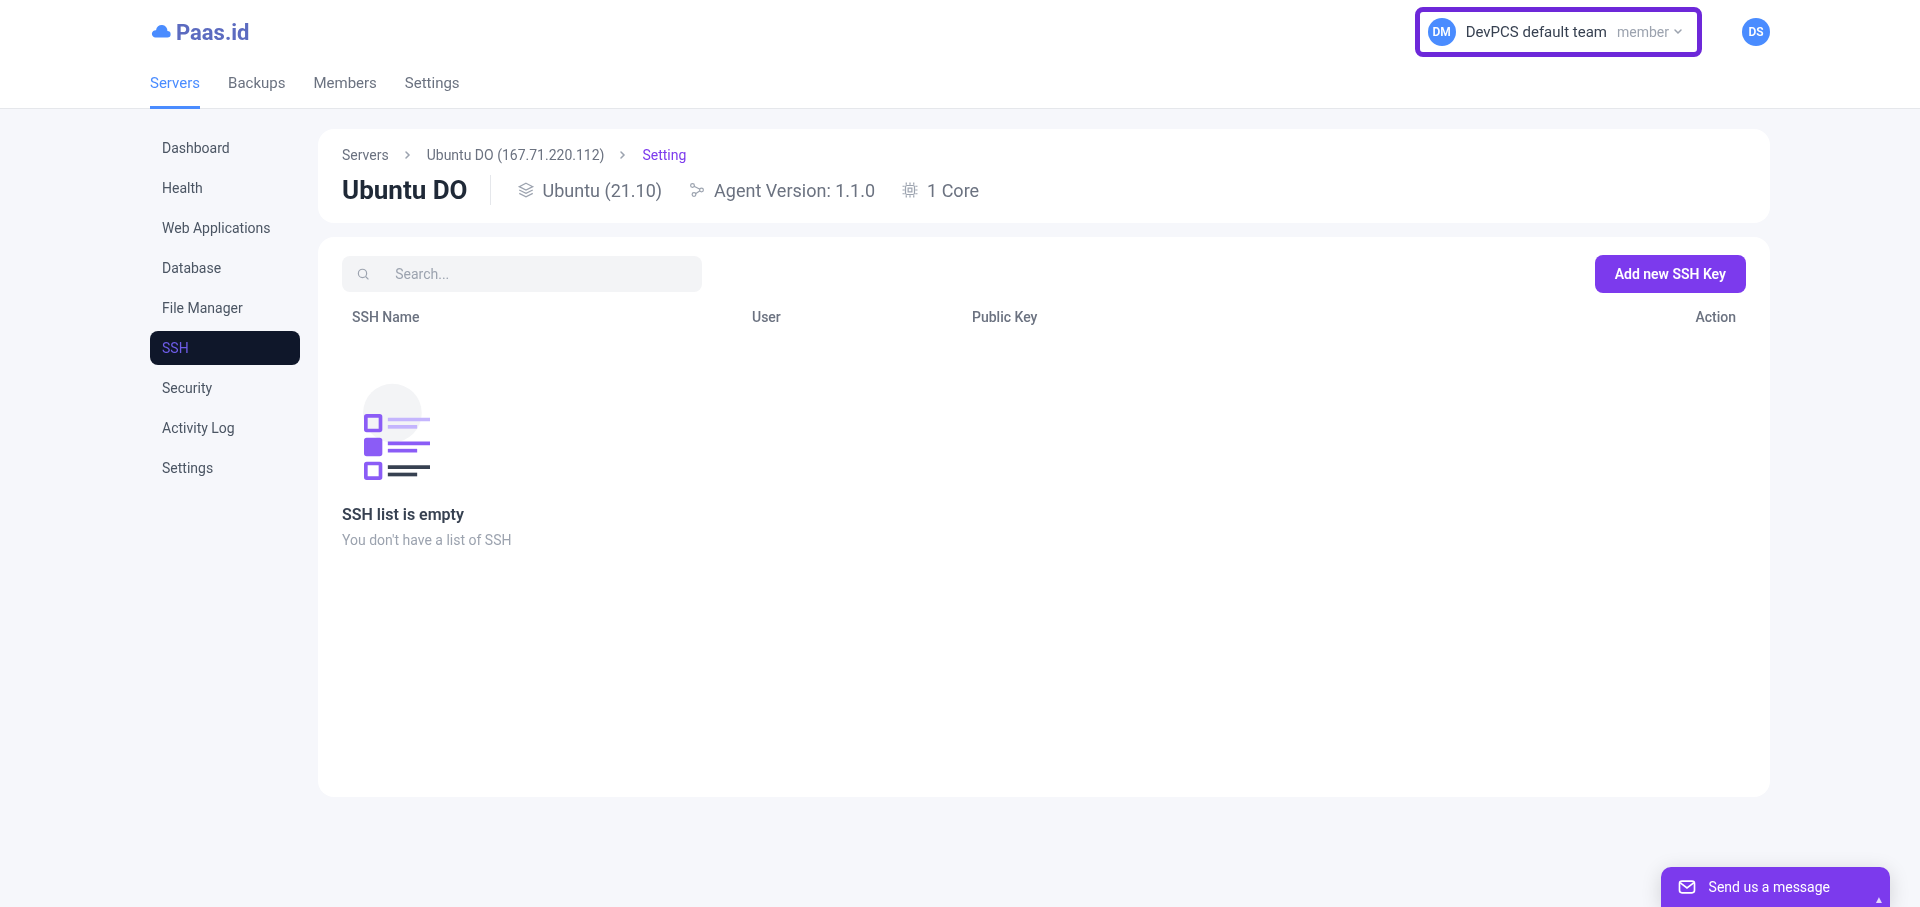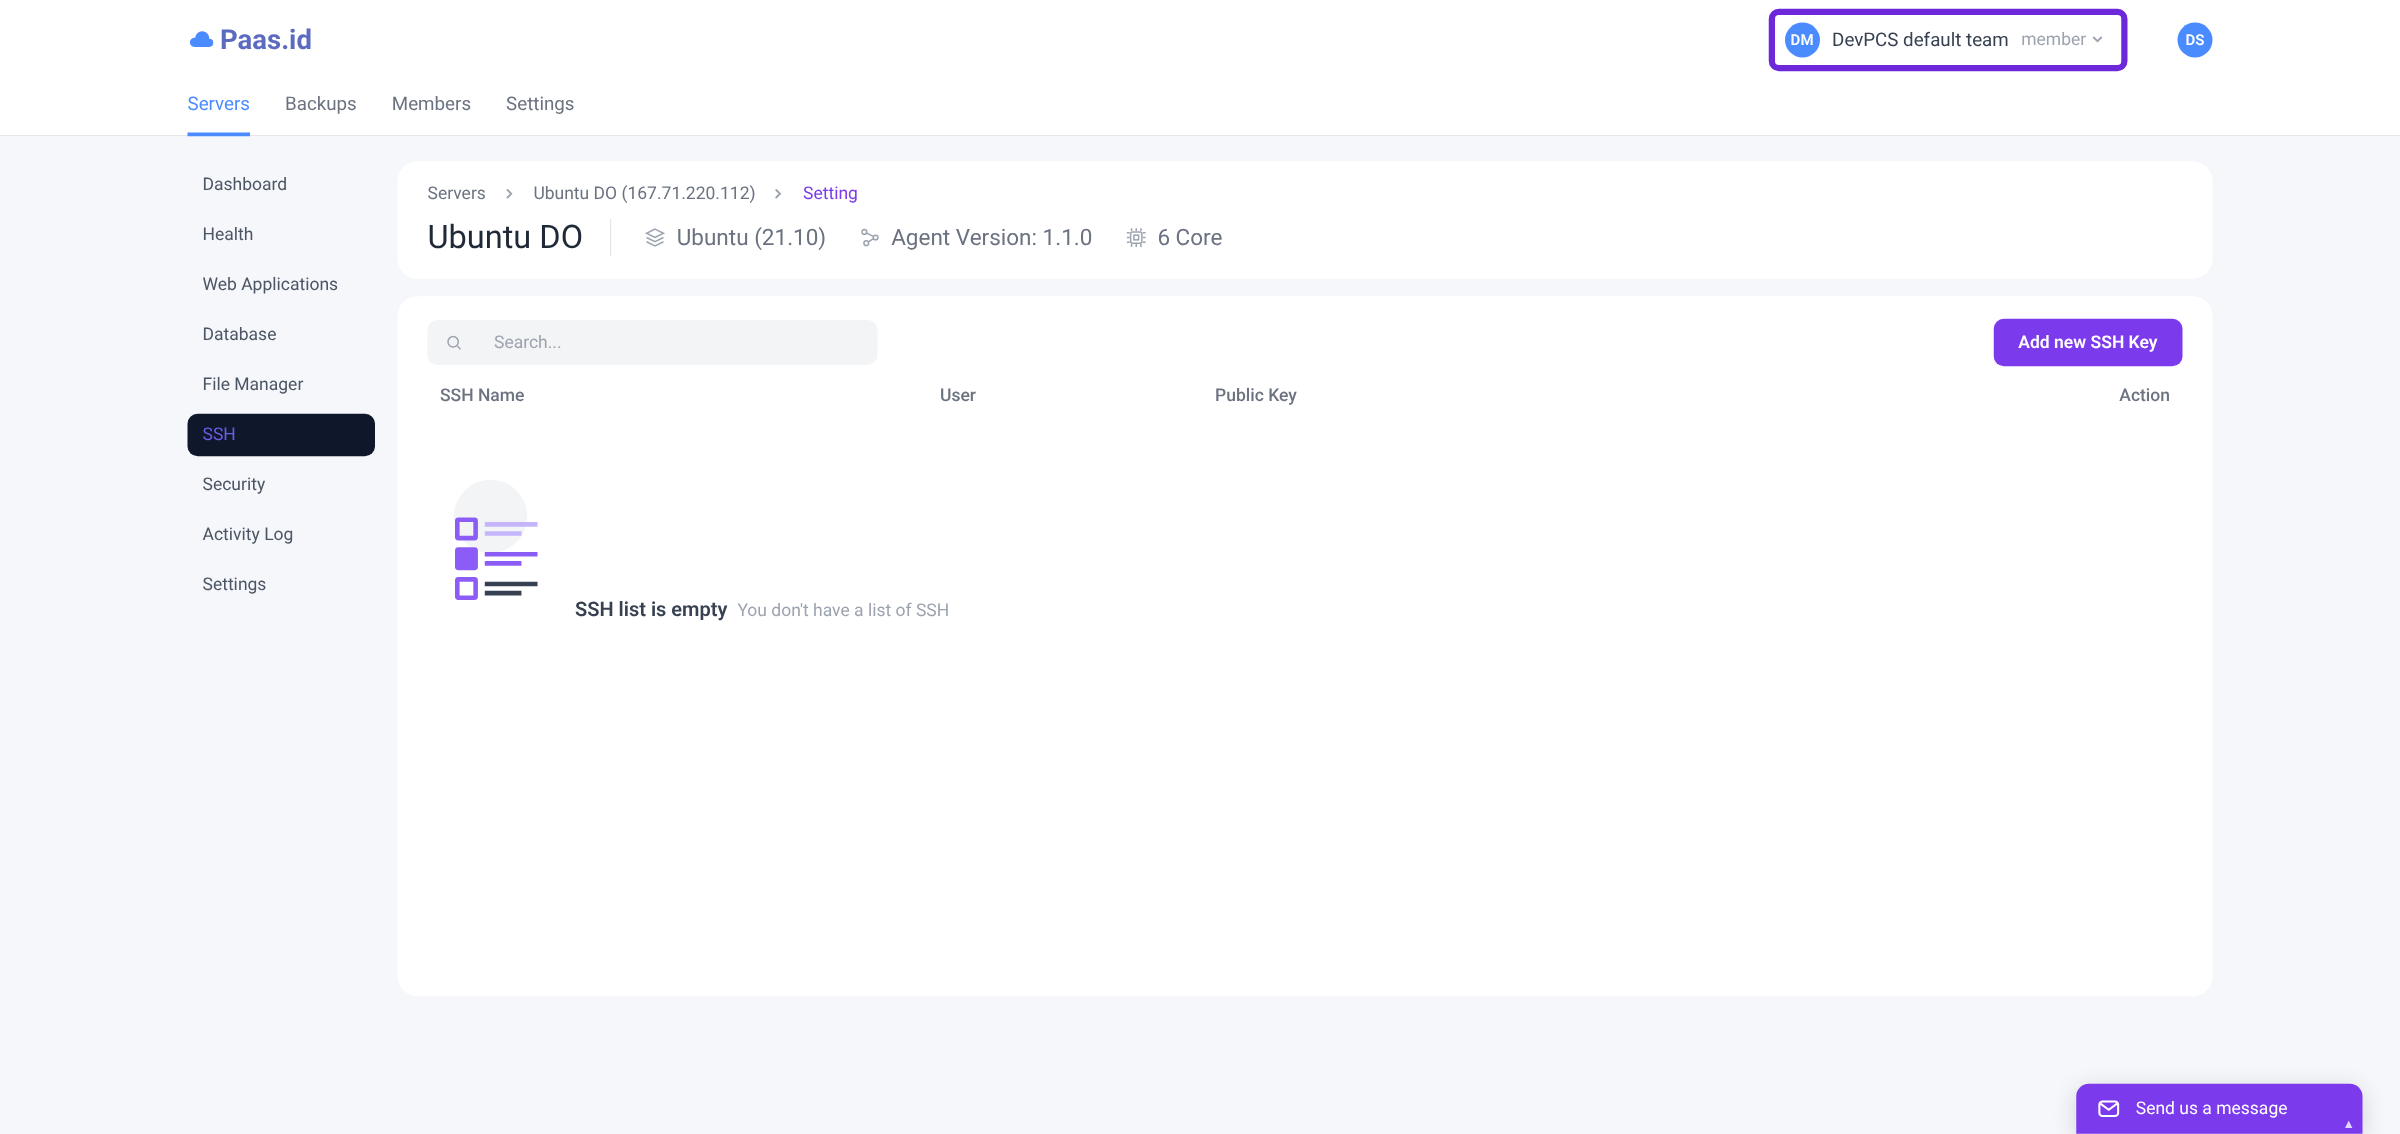--- a/index.html
+++ b/index.html
@@ -36,35 +36,35 @@
   .side-item{display:block;padding:9px 12px;border-radius:8px;color:var(--text);font-size:14px;cursor:pointer;margin-bottom:6px}
   .side-item.active{background:#0f172a;color:#6d5ce7}
   .content{flex:1;display:flex;flex-direction:column;gap:14px}
   .card{background:#fff;border-radius:16px;padding:18px 24px}
   
   .breadcrumb{display:flex;align-items:center;gap:14px;color:var(--text-muted);font-size:14px;margin-bottom:12px}
   .breadcrumb .bc-item{cursor:pointer}
   .breadcrumb .current{color:var(--purple)}
   .chev{width:10px;height:10px;display:inline-block}
   .title-row{display:flex;align-items:center;gap:26px}
-  .server-title{color:var(--heading);font-size:26px;font-weight:400;padding-right:22px;border-right:1px solid var(--border)}
+  .server-title{color:var(--heading);font-size:26px;font-weight:700;padding-right:22px;border-right:1px solid var(--border)}
   .meta{display:flex;align-items:center;gap:8px;color:var(--text-muted);font-size:18px}
   .meta svg{width:18px;height:18px;stroke:#9ca3af}
   
   .toolbar{display:flex;align-items:center;justify-content:space-between;margin-bottom:10px}
   .search{display:flex;align-items:center;gap:23px;background:#f3f4f6;border-radius:8px;padding:9px 14px;width:360px}
   .search input{border:none;background:transparent;outline:none;font-size:14px;width:100%;color:#374151}
   .search input::placeholder{color:#9ca3af}
   .btn-primary{background:var(--purple);color:#fff;border:none;border-radius:8px;padding:11px 20px;font-size:14px;font-weight:600;cursor:pointer}
   .table-head{display:flex;padding:6px 10px;font-size:14px;color:var(--text-muted);font-weight:500}
   .col-name{flex:0 0 400px}
   .col-user{flex:0 0 220px}
   .col-key{flex:1}
   .col-action{flex:0 0 80px;text-align:right}
-  .empty{display:flex;flex-direction:row;align-items:flex-end;padding:50px 0 90px;gap:8px}
+  .empty{display:flex;flex-direction:column;align-items:flex-start;padding:50px 0 90px;gap:8px}
   .empty-illus{width:110px;height:110px;position:relative;margin-bottom:6px}
   .empty-title{color:#374151;font-weight:600;font-size:16px}
   .empty-sub{color:#9ca3af;font-size:14px}
   
   .chat{position:fixed;right:30px;bottom:0;background:var(--purple);color:#fff;border-radius:10px 10px 0 0;display:flex;align-items:center;gap:12px;padding:10px 60px 10px 16px;font-size:14px;cursor:pointer;box-shadow:0 4px 20px rgba(0,0,0,.15)}
   .chat svg{width:20px;height:20px;stroke:#fff}
   .chat .expand{position:absolute;right:6px;bottom:2px;font-size:10px;opacity:.8}
   
   body::-webkit-scrollbar{width:16px}
   body::-webkit-scrollbar-track{background:#f1f1f1}
@@ -145,21 +145,21 @@
               <path d="M8 7l8 4M10 17l6-4"></path>
             </svg>
           <span>Agent Version: 1.1.0</span>
         </div>
         <div class="meta">
           <svg viewBox="0 0 24 24" fill="none" stroke-width="1.6">
               <rect x="6" y="6" width="12" height="12" rx="2"></rect>
               <rect x="9.5" y="9.5" width="5" height="5"></rect>
               <path d="M12 2v3M12 19v3M2 12h3M19 12h3M7 2v3M17 2v3M7 19v3M17 19v3M2 7h3M2 17h3M19 7h3M19 17h3"></path>
             </svg>
-          <span>6 Core</span>
+          <span>1 Core</span>
         </div>
       </div>
     </div>
 
     <div class="card" style="min-height:560px">
       <div class="toolbar">
         <div class="search">
           <svg width="16" height="16" viewBox="0 0 24 24" fill="none" stroke="#9ca3af" stroke-width="2">
               <circle cx="11" cy="11" r="7"></circle>
               <path d="M21 21l-4.3-4.3"></path>

